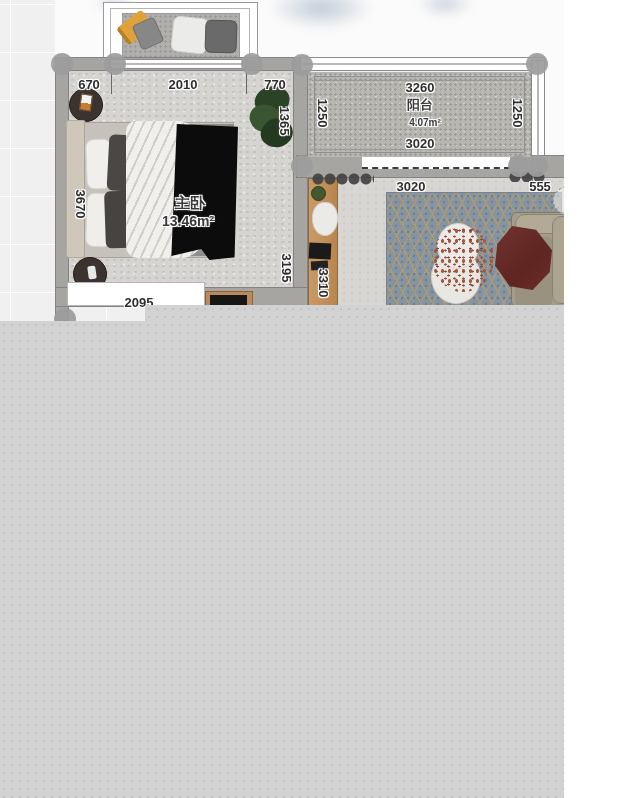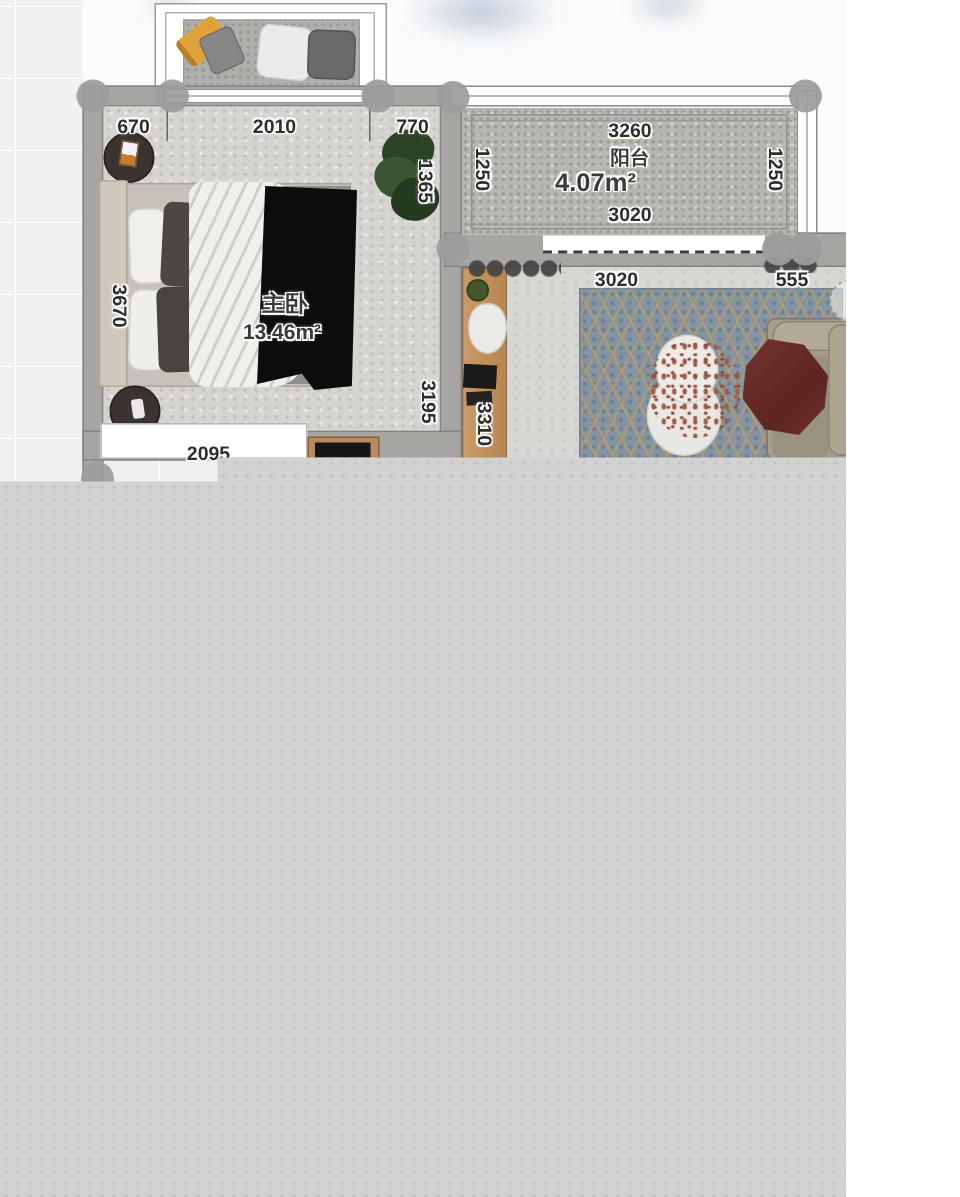--- a/index.html
+++ b/index.html
@@ -153,25 +153,25 @@
   <span class="abs dim lblv" style="left:284px;top:121px;">1365</span>
   <span class="abs dim lblv" style="left:80px;top:204px;">3670</span>
   <span class="abs dim lblv" style="left:286px;top:268px;">3195</span>
   <span class="abs dim lbl" style="left:139px;top:302px;">2095</span>
 
   <span class="abs roomname lbl" style="left:190px;top:203px;">主卧</span>
   <span class="abs roomname lbl" style="left:188px;top:221px;font-size:14px;">13.46m²</span>
 
   <span class="abs dim lbl" style="left:420px;top:87px;">3260</span>
   <span class="abs roomname lbl" style="left:420px;top:105px;font-size:13px;">阳台</span>
-  <span class="abs roomname lbl" style="left:397px;top:122px;font-size:17px;">4.07m²</span>
+  <span class="abs roomname lbl" style="left:425px;top:122px;font-size:10px;">4.07m²</span>
   <span class="abs dim lbl" style="left:420px;top:143px;">3020</span>
   <span class="abs dim lblv" style="left:322px;top:113px;">1250</span>
   <span class="abs dim lblv" style="left:517px;top:113px;">1250</span>
 
   <span class="abs dim lbl" style="left:411px;top:186px;">3020</span>
-  <span class="abs dim lbl" style="left:528px;top:186px;">555</span>
+  <span class="abs dim lbl" style="left:540px;top:186px;">555</span>
   <span class="abs dim lblv" style="left:323px;top:283px;">3310</span>
 
   <div class="abs overlay" style="left:145px;top:305px;width:495px;height:493px;"></div>
   <div class="abs overlay" style="left:0;top:321px;width:640px;height:477px;"></div>
 
 </div>
 
 </body></html>

